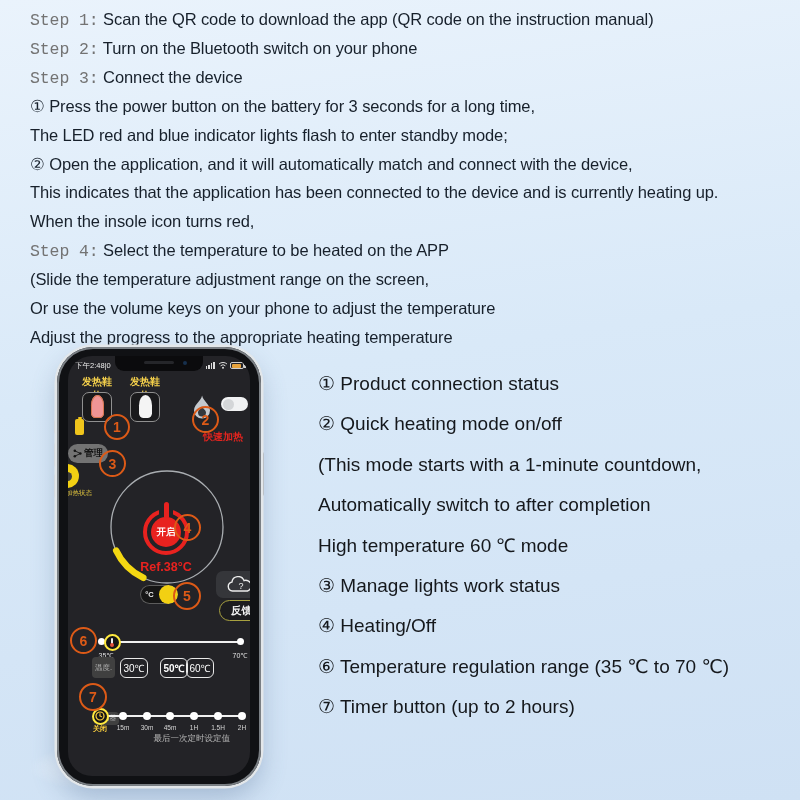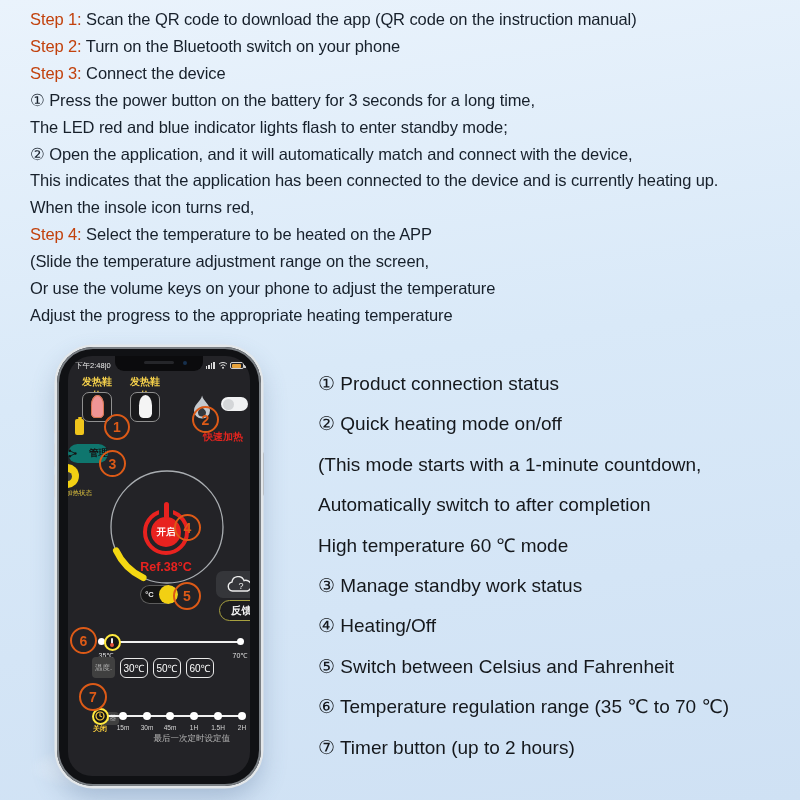--- a/index.html
+++ b/index.html
@@ -9,21 +9,21 @@
     font-family:"Liberation Sans", sans-serif;
     background:
       radial-gradient(closest-side at 12% 96%, rgba(255,255,255,.75), rgba(255,255,255,0) 70%),
       linear-gradient(172deg, #eaf3fc 0%, #d9e9f8 45%, #cfe1f4 100%);
     color:#1e2228;
   }
 
   
   .instructions { position:absolute; left:30px; top:6px; width:760px;
     font-size:16.5px; line-height:26.9px; letter-spacing:-.1px; color:#17202b; font-weight:500;}
-  .instructions .pre { color:#c2410c; }
+  .instructions .pre { color:#737373;font-family:Liberation Mono, monospace; }
 
   
   .annotations { position:absolute; left:318px; top:364px; width:478px;
     font-size:19px; line-height:40.4px; color:#15181c; font-weight:500; }
 
   
   .sbtn { position:absolute; width:4px; background:linear-gradient(90deg,#e2e5e8,#93989d); border-radius:2px; z-index:0; }
 
   
   .phone { position:absolute; left:57px; top:347px; width:204px; height:439px;
@@ -53,22 +53,22 @@
   .card-label { position:absolute; width:34px; text-align:center; top:19px; font-size:10px; font-weight:bold; color:#f3cf4b; }
 
   .toggle { position:absolute; left:153px; top:41px; width:27px; height:14px; border-radius:7px; background:#f1f2f3; }
   .toggle i { position:absolute; left:1.5px; top:1.5px; width:11px; height:11px; border-radius:50%; background:#d4d6d8; }
 
   .quickheat { position:absolute; left:118px; top:74px; width:74px; text-align:center; color:#df241f; font-size:10px; font-weight:bold; }
 
   .mini-batt { position:absolute; left:7px; top:63px; width:9px; height:16px; background:#f0c51c; border-radius:2px; }
   .mini-batt:before { content:""; position:absolute; left:2.5px; top:-2.5px; width:4px; height:2.5px; background:#f0c51c; border-radius:1px; }
 
-  .manage { position:absolute; left:0px; top:88px; width:40px; height:19px; border-radius:10px; background:#0f766e;
-    display:flex; align-items:center; justify-content:space-between; gap:2px; color:#151515; font-size:9.5px; font-weight:bold; }
+  .manage { position:absolute; left:0px; top:88px; width:40px; height:19px; border-radius:10px; background:#737373;
+    display:flex; align-items:center; justify-content:center; gap:2px; color:#151515; font-size:9.5px; font-weight:bold; }
 
   .part-circle { position:absolute; left:-13px; top:108px; width:24px; height:24px; border-radius:50%; background:#f2d013;
     display:flex; align-items:center; justify-content:center; }
   .part-circle i { width:9px; height:9px; border-radius:50%; background:#3a3a3a; }
   .heat-status { position:absolute; left:-2px; top:133px; width:40px; font-size:6.5px; color:#e6c93f; }
 
   .dial { position:absolute; left:40px; top:112px; }
 
   .power { position:absolute; left:75px; top:153px; width:46px; height:46px; }
   .power-ring { position:absolute; inset:0; border:4.5px solid #e8221f; border-radius:50%; }
@@ -126,23 +126,22 @@
   <div><span class="pre"></span><span>Or use the volume keys on your phone to adjust the temperature</span></div>
   <div><span class="pre"></span><span>Adjust the progress to the appropriate heating temperature</span></div>
 </div>
 
 <div class="annotations">
   <div>① Product connection status</div>
   <div>② Quick heating mode on/off</div>
   <div>(This mode starts with a 1-minute countdown,</div>
   <div>Automatically switch to after completion</div>
   <div>High temperature 60 ℃ mode</div>
-  <div>③ Manage standby work status</div>
+  <div>③ Manage lights work status</div>
   <div>④ Heating/Off</div>
-  <div>⑤ Switch between Celsius and Fahrenheit</div>
   <div>⑥ Temperature regulation range (35 ℃ to 70 ℃)</div>
   <div>⑦ Timer button (up to 2 hours)</div>
 </div>
 
 <div class="sbtn" style="left:54px; top:420px; height:14px;"></div>
 <div class="sbtn" style="left:54px; top:443px; height:24px;"></div>
 <div class="sbtn" style="left:54px; top:474px; height:24px;"></div>
 <div class="sbtn" style="left:260px; top:452px; height:44px;"></div>
 
 <div class="phone">
@@ -234,21 +233,21 @@
     <div class="dot" style="left:29.5px; top:282px; width:7px; height:7px;"></div>
     <div class="dot" style="left:168.5px; top:282px; width:7px; height:7px;"></div>
     <div class="thumb" style="left:35.5px; top:277.5px;">
       <span class="thermo"></span>
     </div>
     <div class="s-label" style="left:26px; top:295px;">35℃</div>
     <div class="s-label" style="left:160px; top:295px;">70℃</div>
     <div class="tag" style="left:3px; top:301px; width:23px; height:21px; font-size:7.5px;">温度.</div>
 
     <div class="preset" style="left:52px;">30℃</div>
-    <div class="preset" style="left:85px;">50℃</div>
+    <div class="preset" style="left:92px;font-weight:bold;">50℃</div>
     <div class="preset" style="left:118px;">60℃</div>
 
     <div class="tag" style="left:5px; top:356px; width:25px; height:13px; font-size:6.5px;">定时器</div>
     <div class="track" style="left:32px; top:359px; width:142px;"></div>
     <div class="dot" style="left:51px; top:356px; width:8px; height:8px;"></div>
     <div class="dot" style="left:75px; top:356px; width:8px; height:8px;"></div>
     <div class="dot" style="left:98px; top:356px; width:8px; height:8px;"></div>
     <div class="dot" style="left:122px; top:356px; width:8px; height:8px;"></div>
     <div class="dot" style="left:146px; top:356px; width:8px; height:8px;"></div>
     <div class="dot" style="left:170px; top:356px; width:8px; height:8px;"></div>

